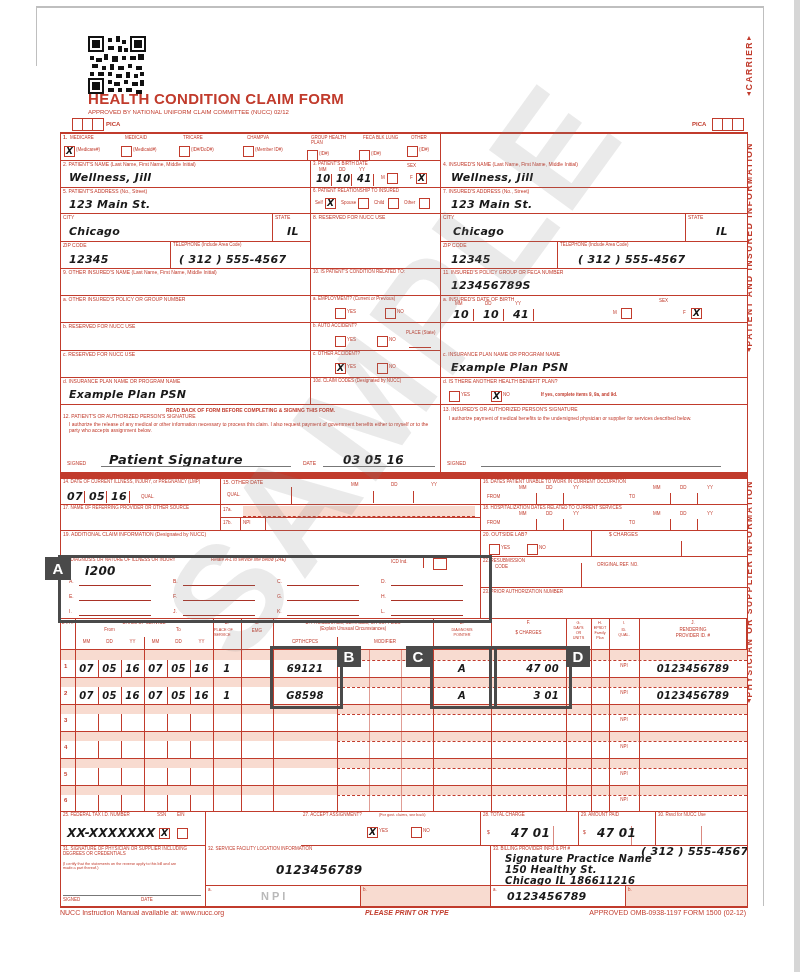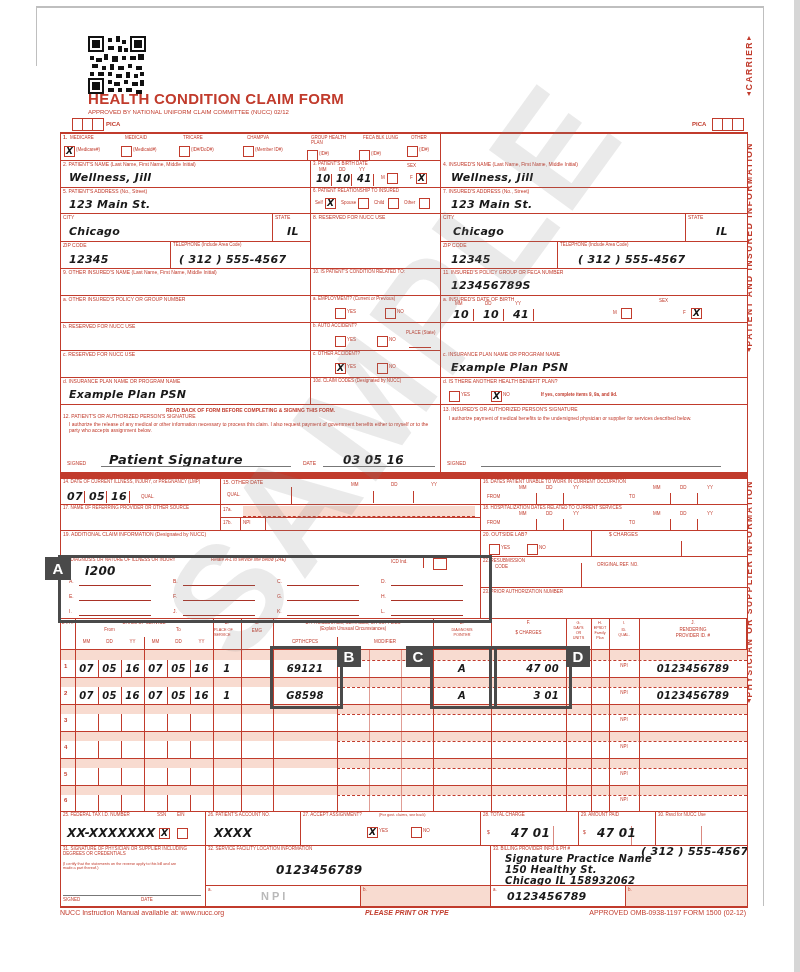--- a/index.html
+++ b/index.html
@@ -635,24 +635,20 @@
   </div>
 
   <div class="c" style="left:0;top:678px;width:145px;height:34px">
     <span class="t t45" style="left:2px;top:1px">25. FEDERAL TAX I.D. NUMBER</span>
     <span class="t t45" style="left:96px;top:1px">SSN</span>
     <span class="t t45" style="left:116px;top:1px">EIN</span>
     <span class="hwv" style="left:6px;top:15px;font-size:12px">XX-XXXXXXX</span>
     <span class="cb" style="left:98px;top:16px">X</span>
     <span class="cb" style="left:116px;top:16px"></span>
   </div>
-  <div class="c" style="left:145px;top:678px;width:95px;height:34px">
-    <span class="t t45" style="left:2px;top:1px">26. PATIENT'S ACCOUNT NO.</span>
-    <span class="hwv" style="left:8px;top:15px;font-size:12px">XXXX</span>
-  </div>
   <div class="c" style="left:240px;top:678px;width:180px;height:34px">
     <span class="t t45" style="left:2px;top:1px">27. ACCEPT ASSIGNMENT?</span>
     <span class="t" style="left:78px;top:1px;font-size:3.8px">(For govt. claims, see back)</span>
     <span class="cb" style="left:66px;top:15px">X</span>
     <span class="t t45" style="left:78px;top:17px">YES</span>
     <span class="cb" style="left:110px;top:15px"></span>
     <span class="t t45" style="left:122px;top:17px">NO</span>
   </div>
   <div class="c" style="left:420px;top:678px;width:98px;height:34px">
     <span class="t t45" style="left:2px;top:1px">28. TOTAL CHARGE</span>
@@ -680,21 +676,21 @@
   </div>
   <div class="c" style="left:145px;top:712px;width:285px;height:40px">
     <span class="t t45" style="left:2px;top:1px">32. SERVICE FACILITY LOCATION INFORMATION</span>
     <span class="hwv" style="left:70px;top:18px;font-size:12px">0123456789</span>
   </div>
   <div class="c noR" style="left:430px;top:712px;width:256px;height:40px">
     <span class="t t45" style="left:2px;top:1px">33. BILLING PROVIDER INFO &amp; PH #</span>
     <span class="hwv" style="left:150px;top:0;font-size:11px">( 312 ) 555-4567</span>
     <span class="hwv" style="left:14px;top:8px;font-size:10px">Signature Practice Name</span>
     <span class="hwv" style="left:14px;top:19px;font-size:10px">150 Healthy St.</span>
-    <span class="hwv" style="left:14px;top:30px;font-size:10px">Chicago IL 158932062</span>
+    <span class="hwv" style="left:14px;top:30px;font-size:10px">Chicago IL 186611216</span>
   </div>
   <div class="c noB" style="left:145px;top:752px;width:155px;height:20px">
     <span class="t t45" style="left:2px;top:2px">a.</span>
     <span class="ghost" style="left:55px;top:4px">NPI</span>
   </div>
   <div class="c noB" style="left:300px;top:752px;width:130px;height:20px;background:var(--pk)">
     <span class="t t45" style="left:2px;top:2px">b.</span>
   </div>
   <div class="c noB" style="left:430px;top:752px;width:135px;height:20px">
     <span class="t t45" style="left:2px;top:2px">a.</span>

